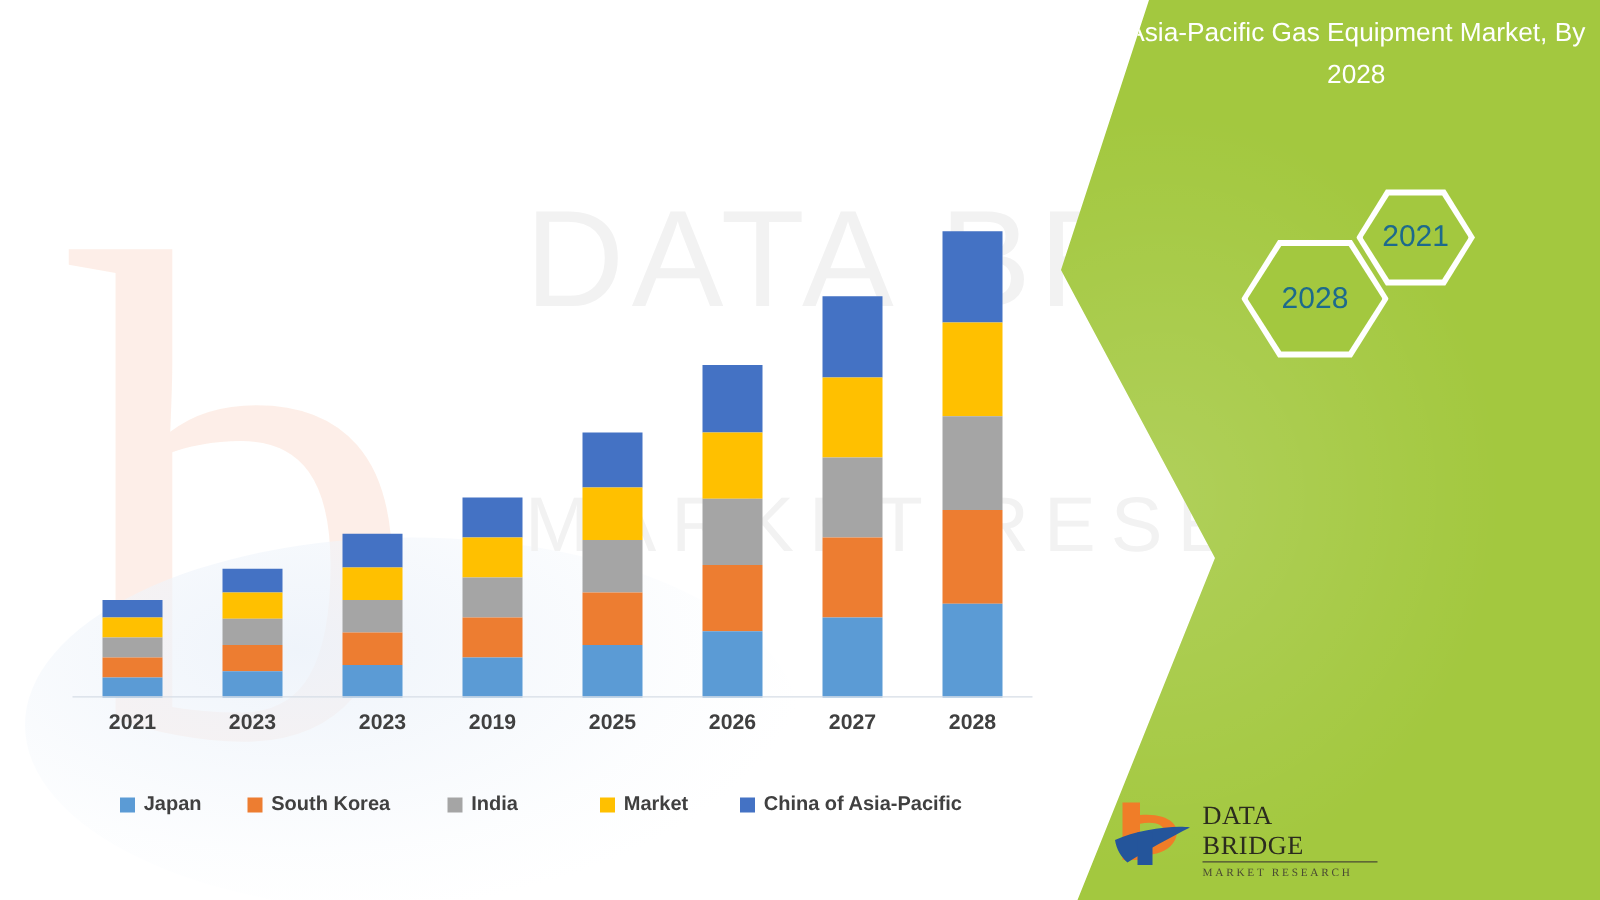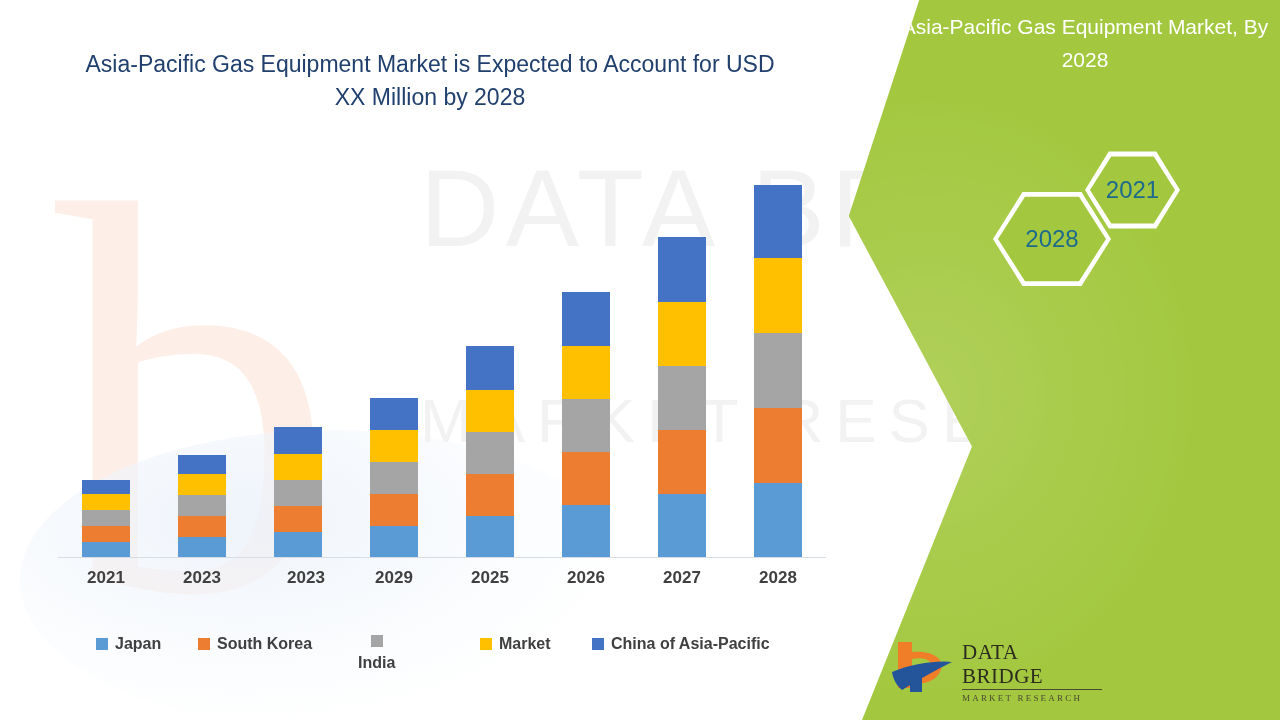--- a/index.html
+++ b/index.html
@@ -133,21 +133,20 @@
 
   <div class="wm-b">b</div>
   <div class="wm-swoosh"></div>
   <div class="wm-text">
     <span class="l1">DATA BRIDGE</span>
     <span class="l2">MARKET RESEARCH</span>
   </div>
 
   <div id="chart-panel">
 
-    <div id="chart-title">Asia-Pacific Gas Equipment Market is Expected to Account for USD XX Million by 2028</div>
 
     <div id="plot">
         <div class="bar-group" style="left: 24px;">
           <div class="seg" title="Japan 2021" style="background: rgb(91, 155, 213); height: 16.0033px;"></div>
           <div class="seg" title="South Korea 2021" style="background: rgb(237, 125, 49); height: 16.0033px;"></div>
           <div class="seg" title="India 2021" style="background: rgb(165, 165, 165); height: 16.0033px;"></div>
           <div class="seg" title="China 2021" style="background: rgb(255, 192, 0); height: 16.0033px;"></div>
           <div class="seg" title="Rest of Asia-Pacific 2021" style="background: rgb(68, 114, 196); height: 14.0029px;"></div>
         </div>
         <div class="bar-group" style="left: 120px;">
@@ -199,37 +198,37 @@
           <div class="seg" title="China 2028" style="background: rgb(255, 192, 0); height: 75.0155px;"></div>
           <div class="seg" title="Rest of Asia-Pacific 2028" style="background: rgb(68, 114, 196); height: 73.0151px;"></div>
         </div>
       </div>
     <div id="axis-line"></div>
 
     <div id="x-labels">
         <div class="x-label" style="left: 0px;">2021</div>
         <div class="x-label" style="left: 96px;">2023</div>
         <div class="x-label" style="left: 200px;">2023</div>
-        <div class="x-label" style="left: 288px;">2029</div>
+        <div class="x-label" style="left: 288px;">2019</div>
         <div class="x-label" style="left: 384px;">2025</div>
         <div class="x-label" style="left: 480px;">2026</div>
         <div class="x-label" style="left: 576px;">2027</div>
         <div class="x-label" style="left: 672px;">2028</div>
       </div>
 
     <div id="legend">
         <div class="legend-item" style="left: 16px;">
           <span class="legend-swatch" style="background: rgb(91, 155, 213);"></span>
           <span>Japan</span>
         </div>
         <div class="legend-item" style="left: 118px;">
           <span class="legend-swatch" style="background: rgb(237, 125, 49);"></span>
           <span>South Korea</span>
         </div>
-        <div class="legend-item" style="left: 278px; flex-direction: column;">
+        <div class="legend-item" style="left: 278px;">
           <span class="legend-swatch" style="background: rgb(165, 165, 165);"></span>
           <span>India</span>
         </div>
         <div class="legend-item" style="left: 400px;">
           <span class="legend-swatch" style="background: rgb(255, 192, 0);"></span>
           <span>Market</span>
         </div>
         <div class="legend-item" style="left: 512px;">
           <span class="legend-swatch" style="background: rgb(68, 114, 196);"></span>
           <span>China of Asia-Pacific</span>

